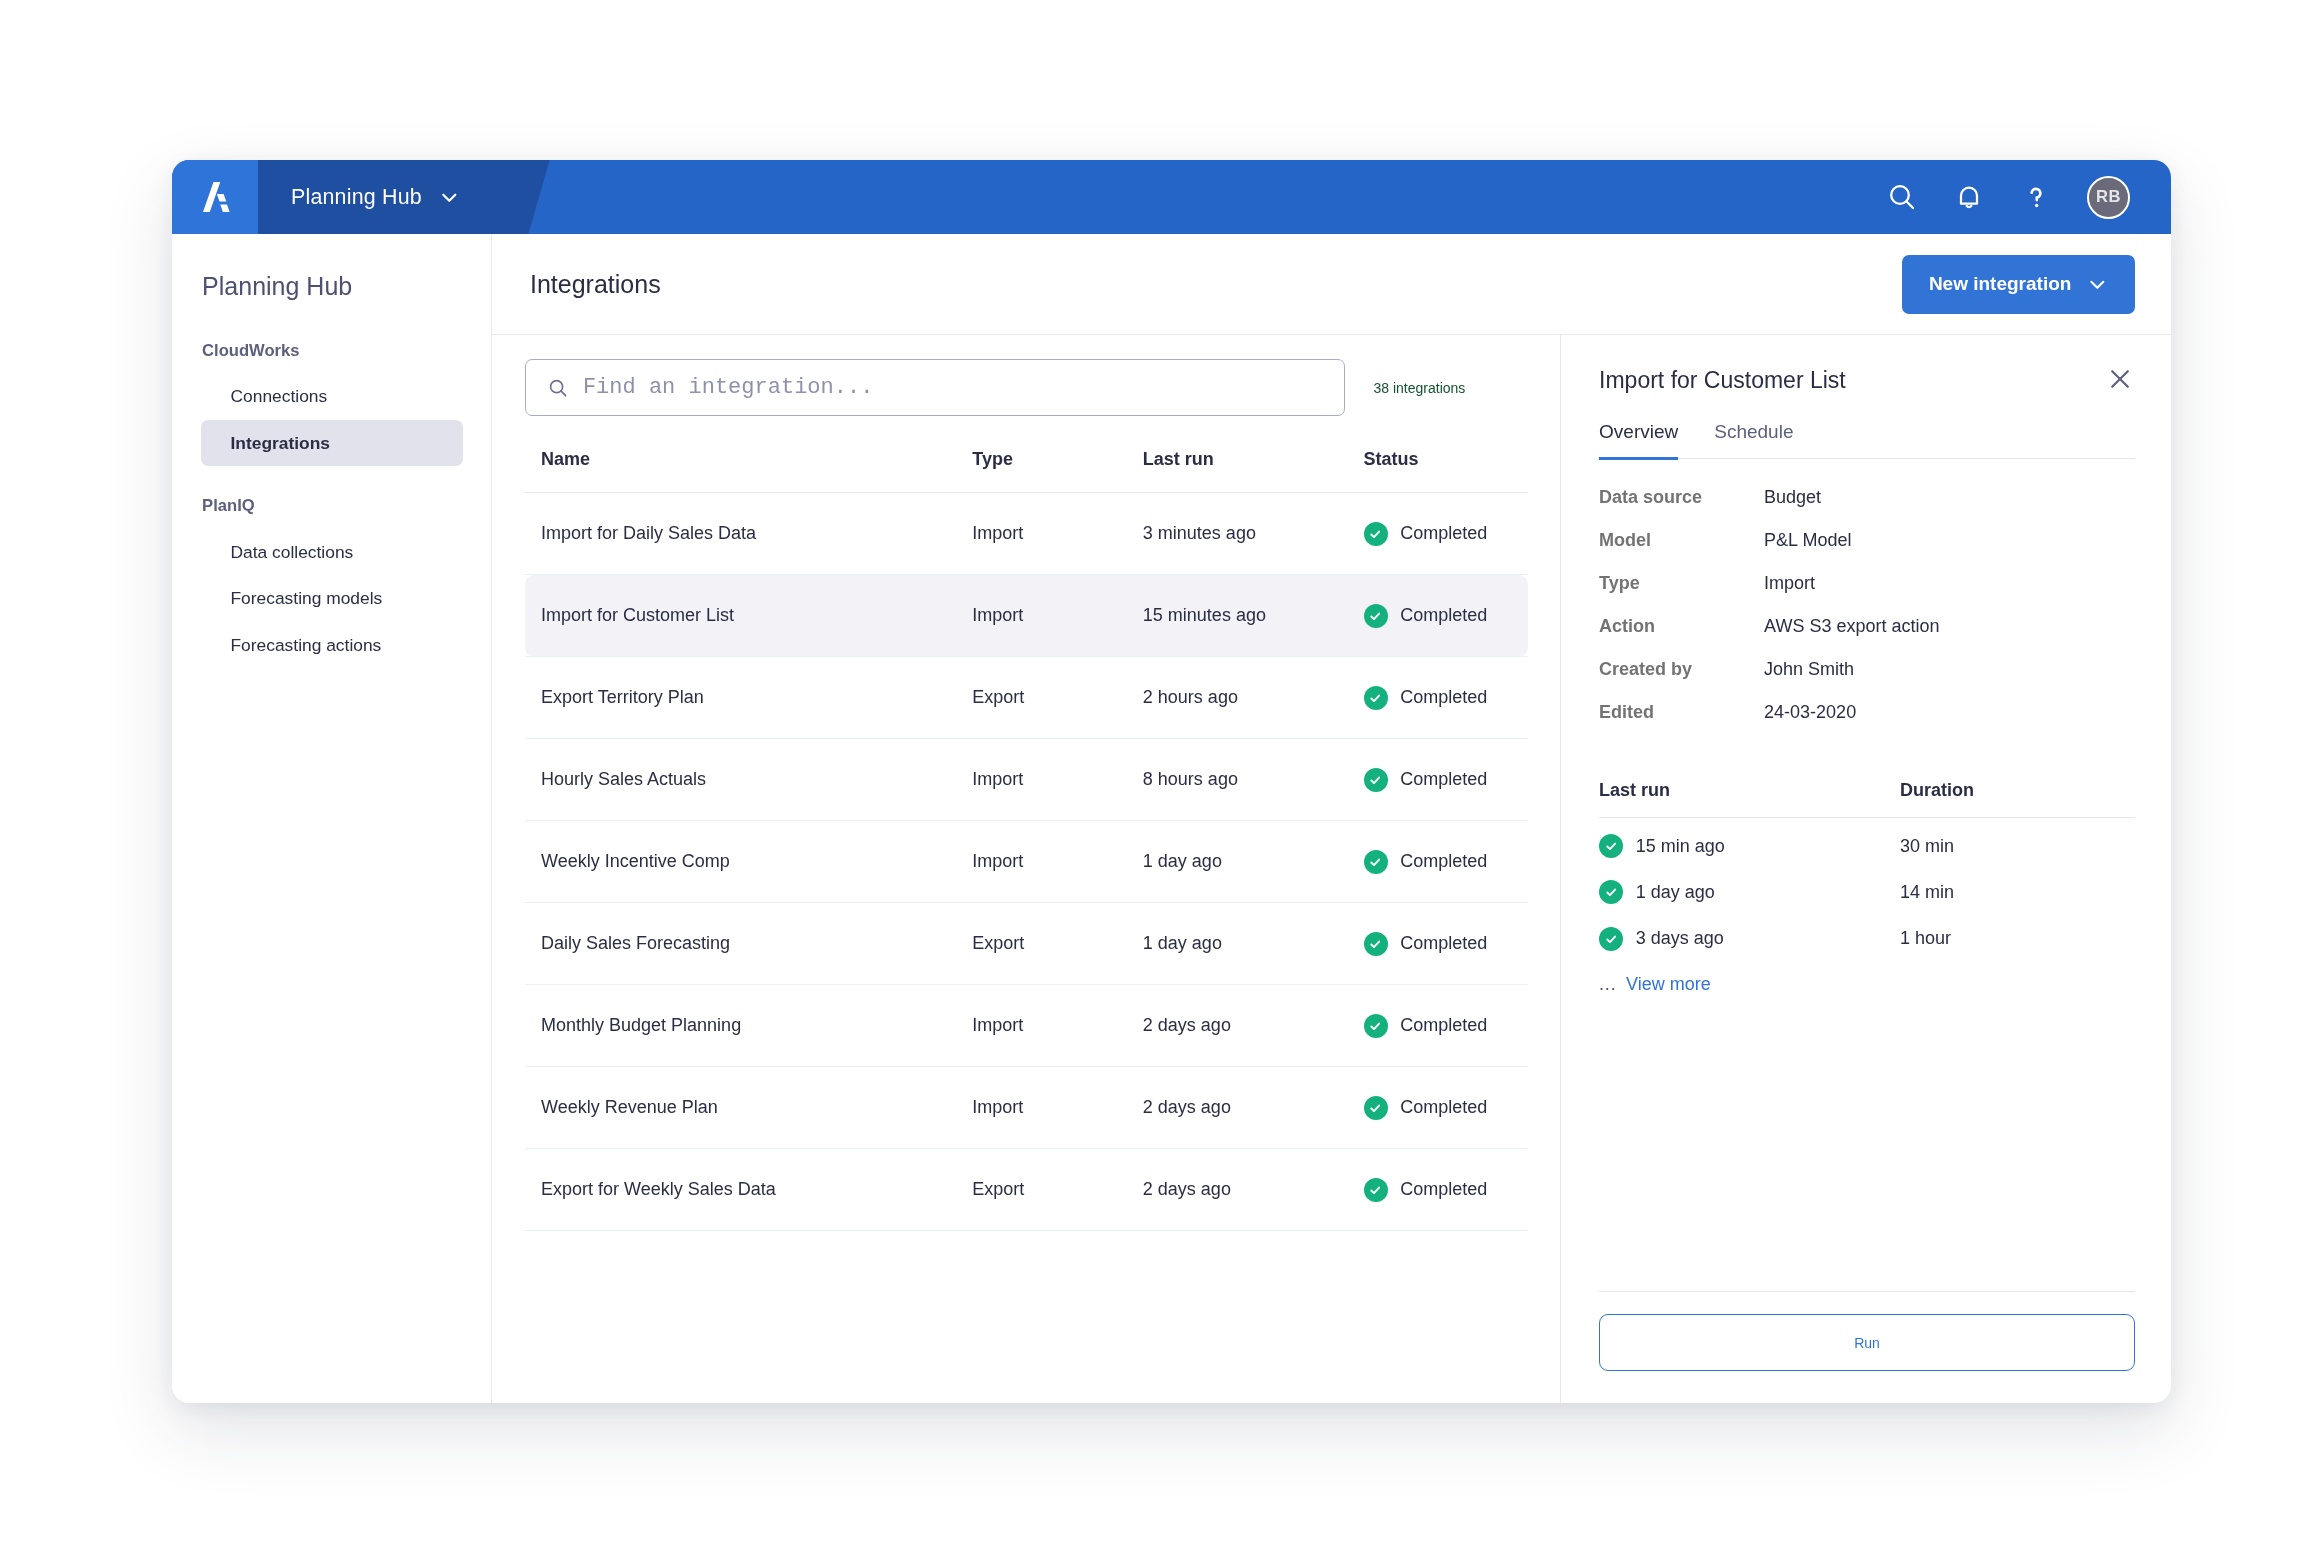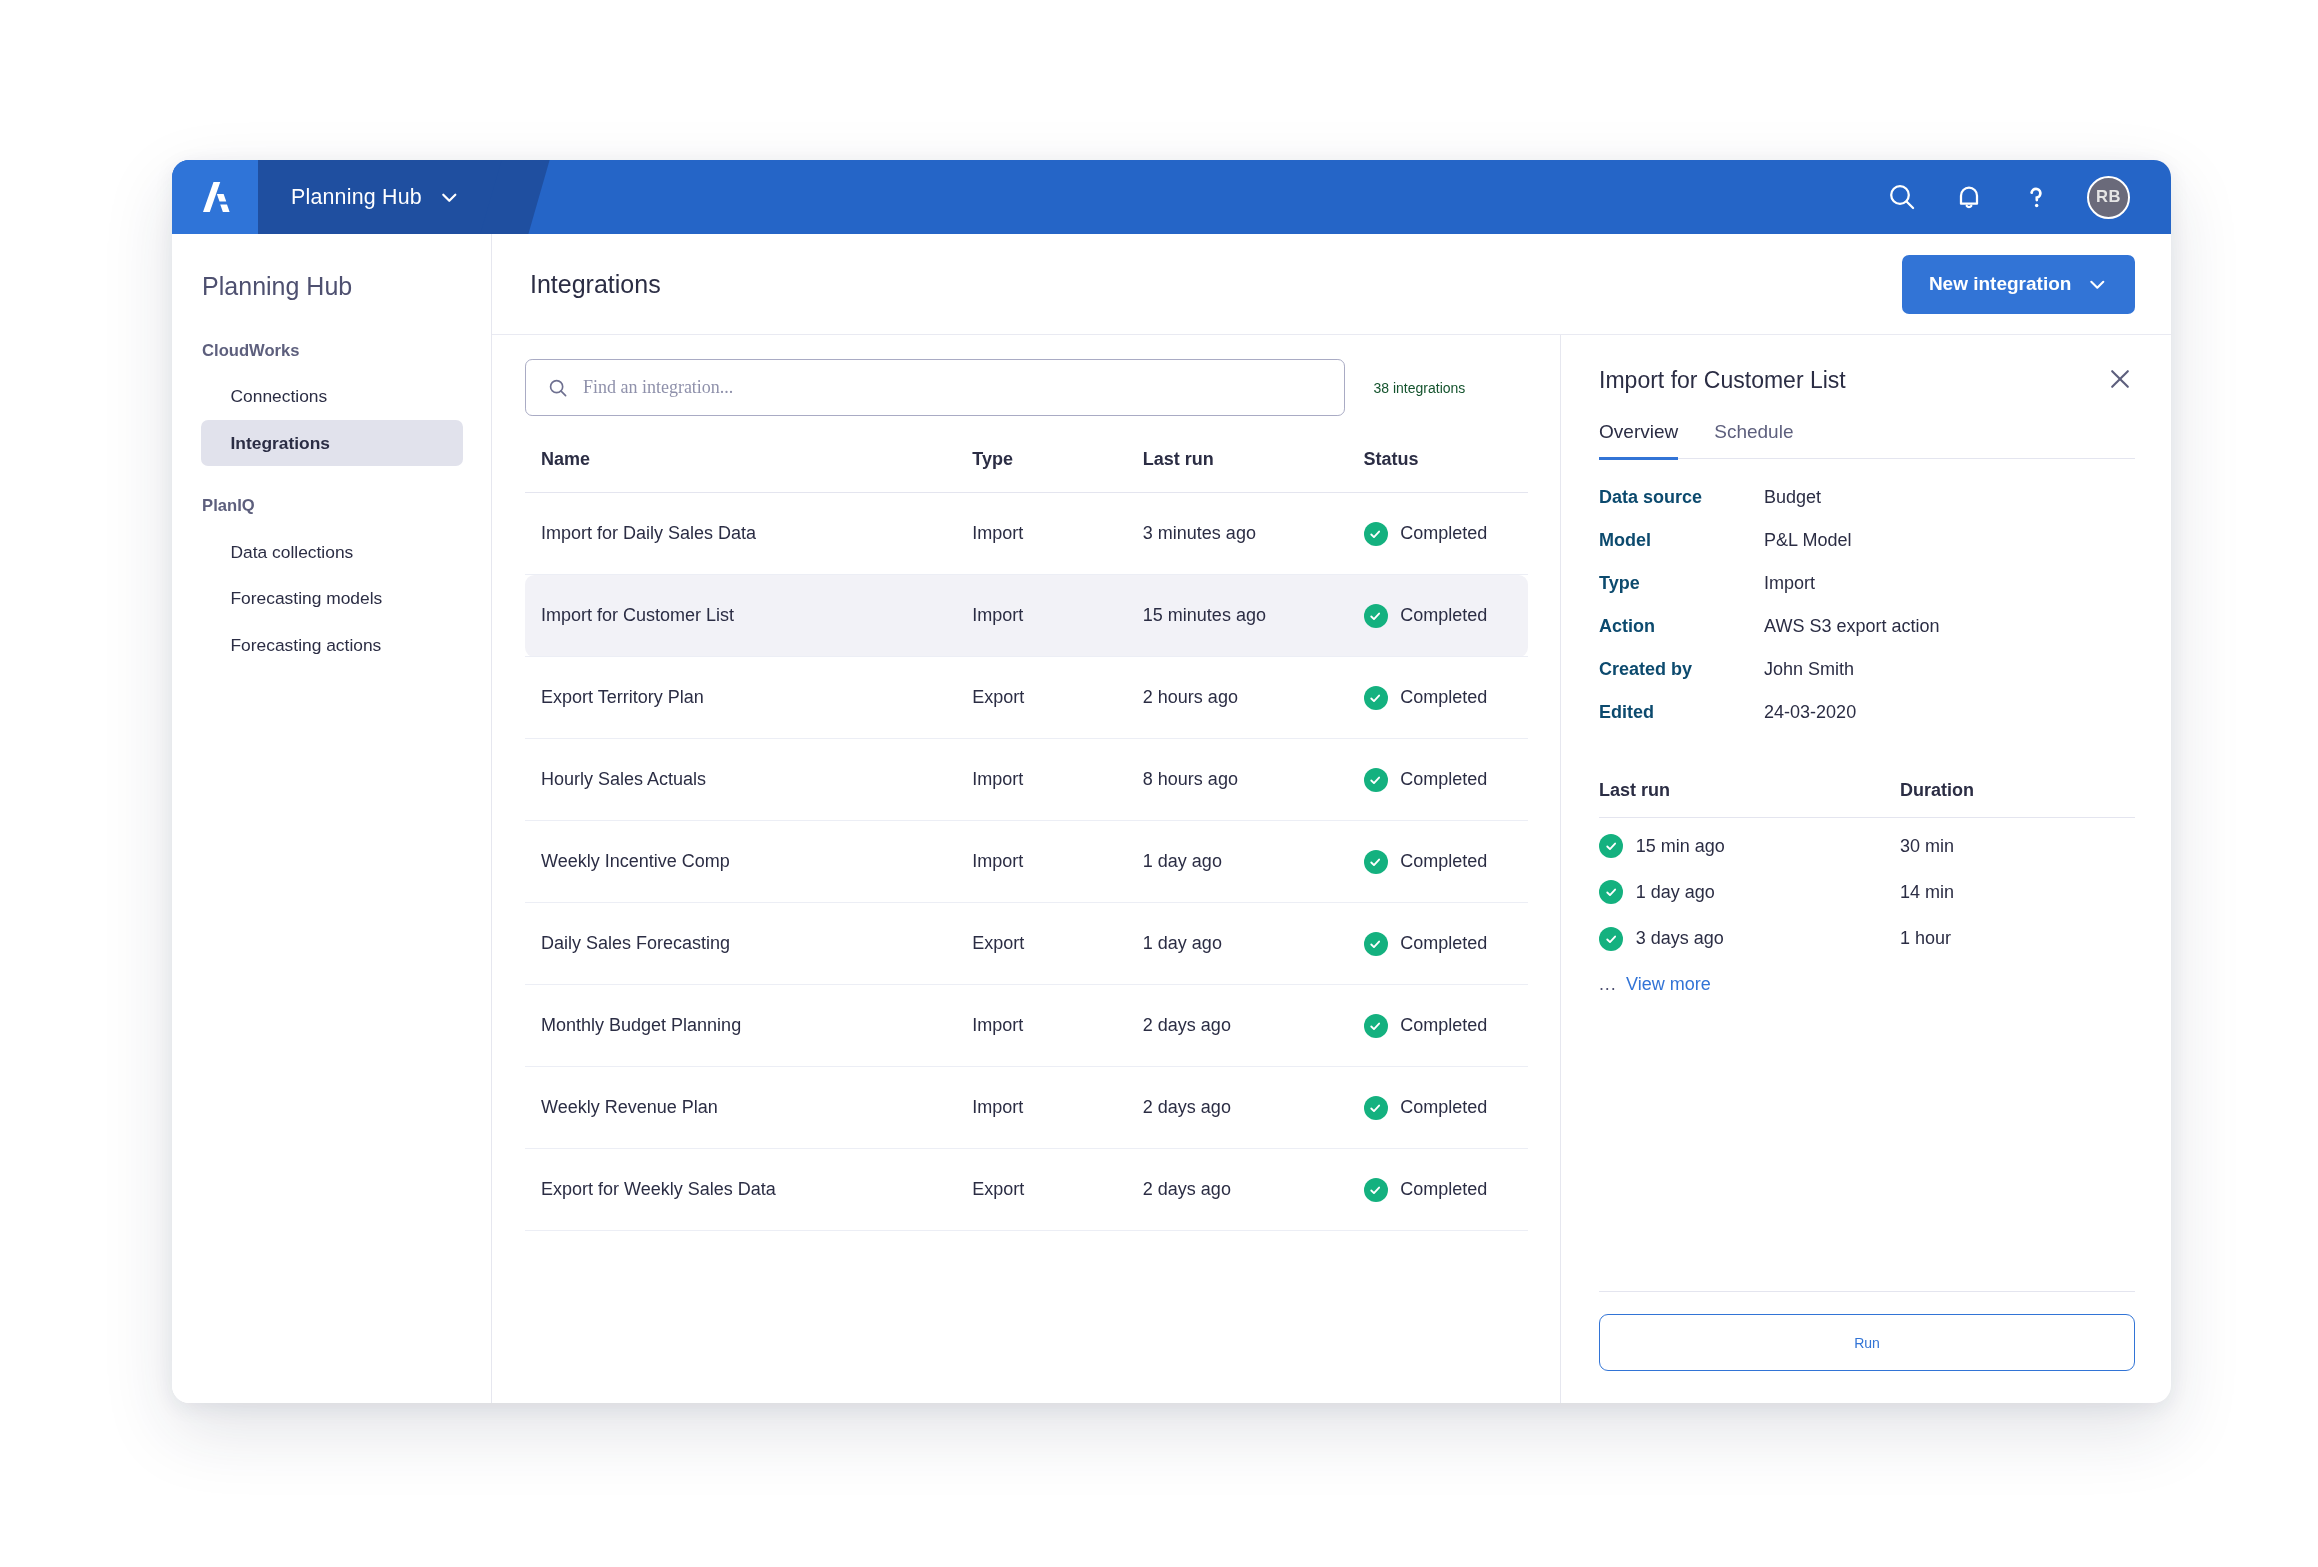--- a/index.html
+++ b/index.html
@@ -171,22 +171,22 @@
     border: 1.2px solid #a9abc4;
     border-radius: 7.1px;
     display: flex; align-items: center;
     padding: 0 20.6px;
     gap: 14.3px;
     background: #ffffff;
     max-width: 820px;
   }
   .search-input {
     border: none; outline: none;
-    font-size: 18px;
-    font-family: Liberation Serif, serif;
+    font-size: 22px;
+    font-family: Liberation Mono, monospace;
     color: #ec4899;
     flex: 1 1 auto;
     background: transparent;
   }
   .search-input::placeholder { color: #8f91ab; }
   .count-label {
     font-size: 14px;
     color: #14532d;
     white-space: nowrap;
   }
@@ -261,21 +261,21 @@
   .tab.active { color: #2b2d44; border-bottom-color: #3274d6; }
 
   .fields { margin-top: 28.5px; }
   .field-row {
     display: flex;
     margin-bottom: 22px;
     font-size: 18px;
   }
   .field-label {
     width: 165px; flex: 0 0 165px;
-    color: #0c4a6e;
+    color: #737373;
     font-weight: bold;
   }
   .field-value { color: #2b2d44; }
 
   .runs { margin-top: 35px; }
   .runs-head {
     display: flex;
     font-size: 18px; color: #2b2d44; font-weight: bold;
     padding-bottom: 16px;
     border-bottom: 1.2px solid #e4e5ef;

